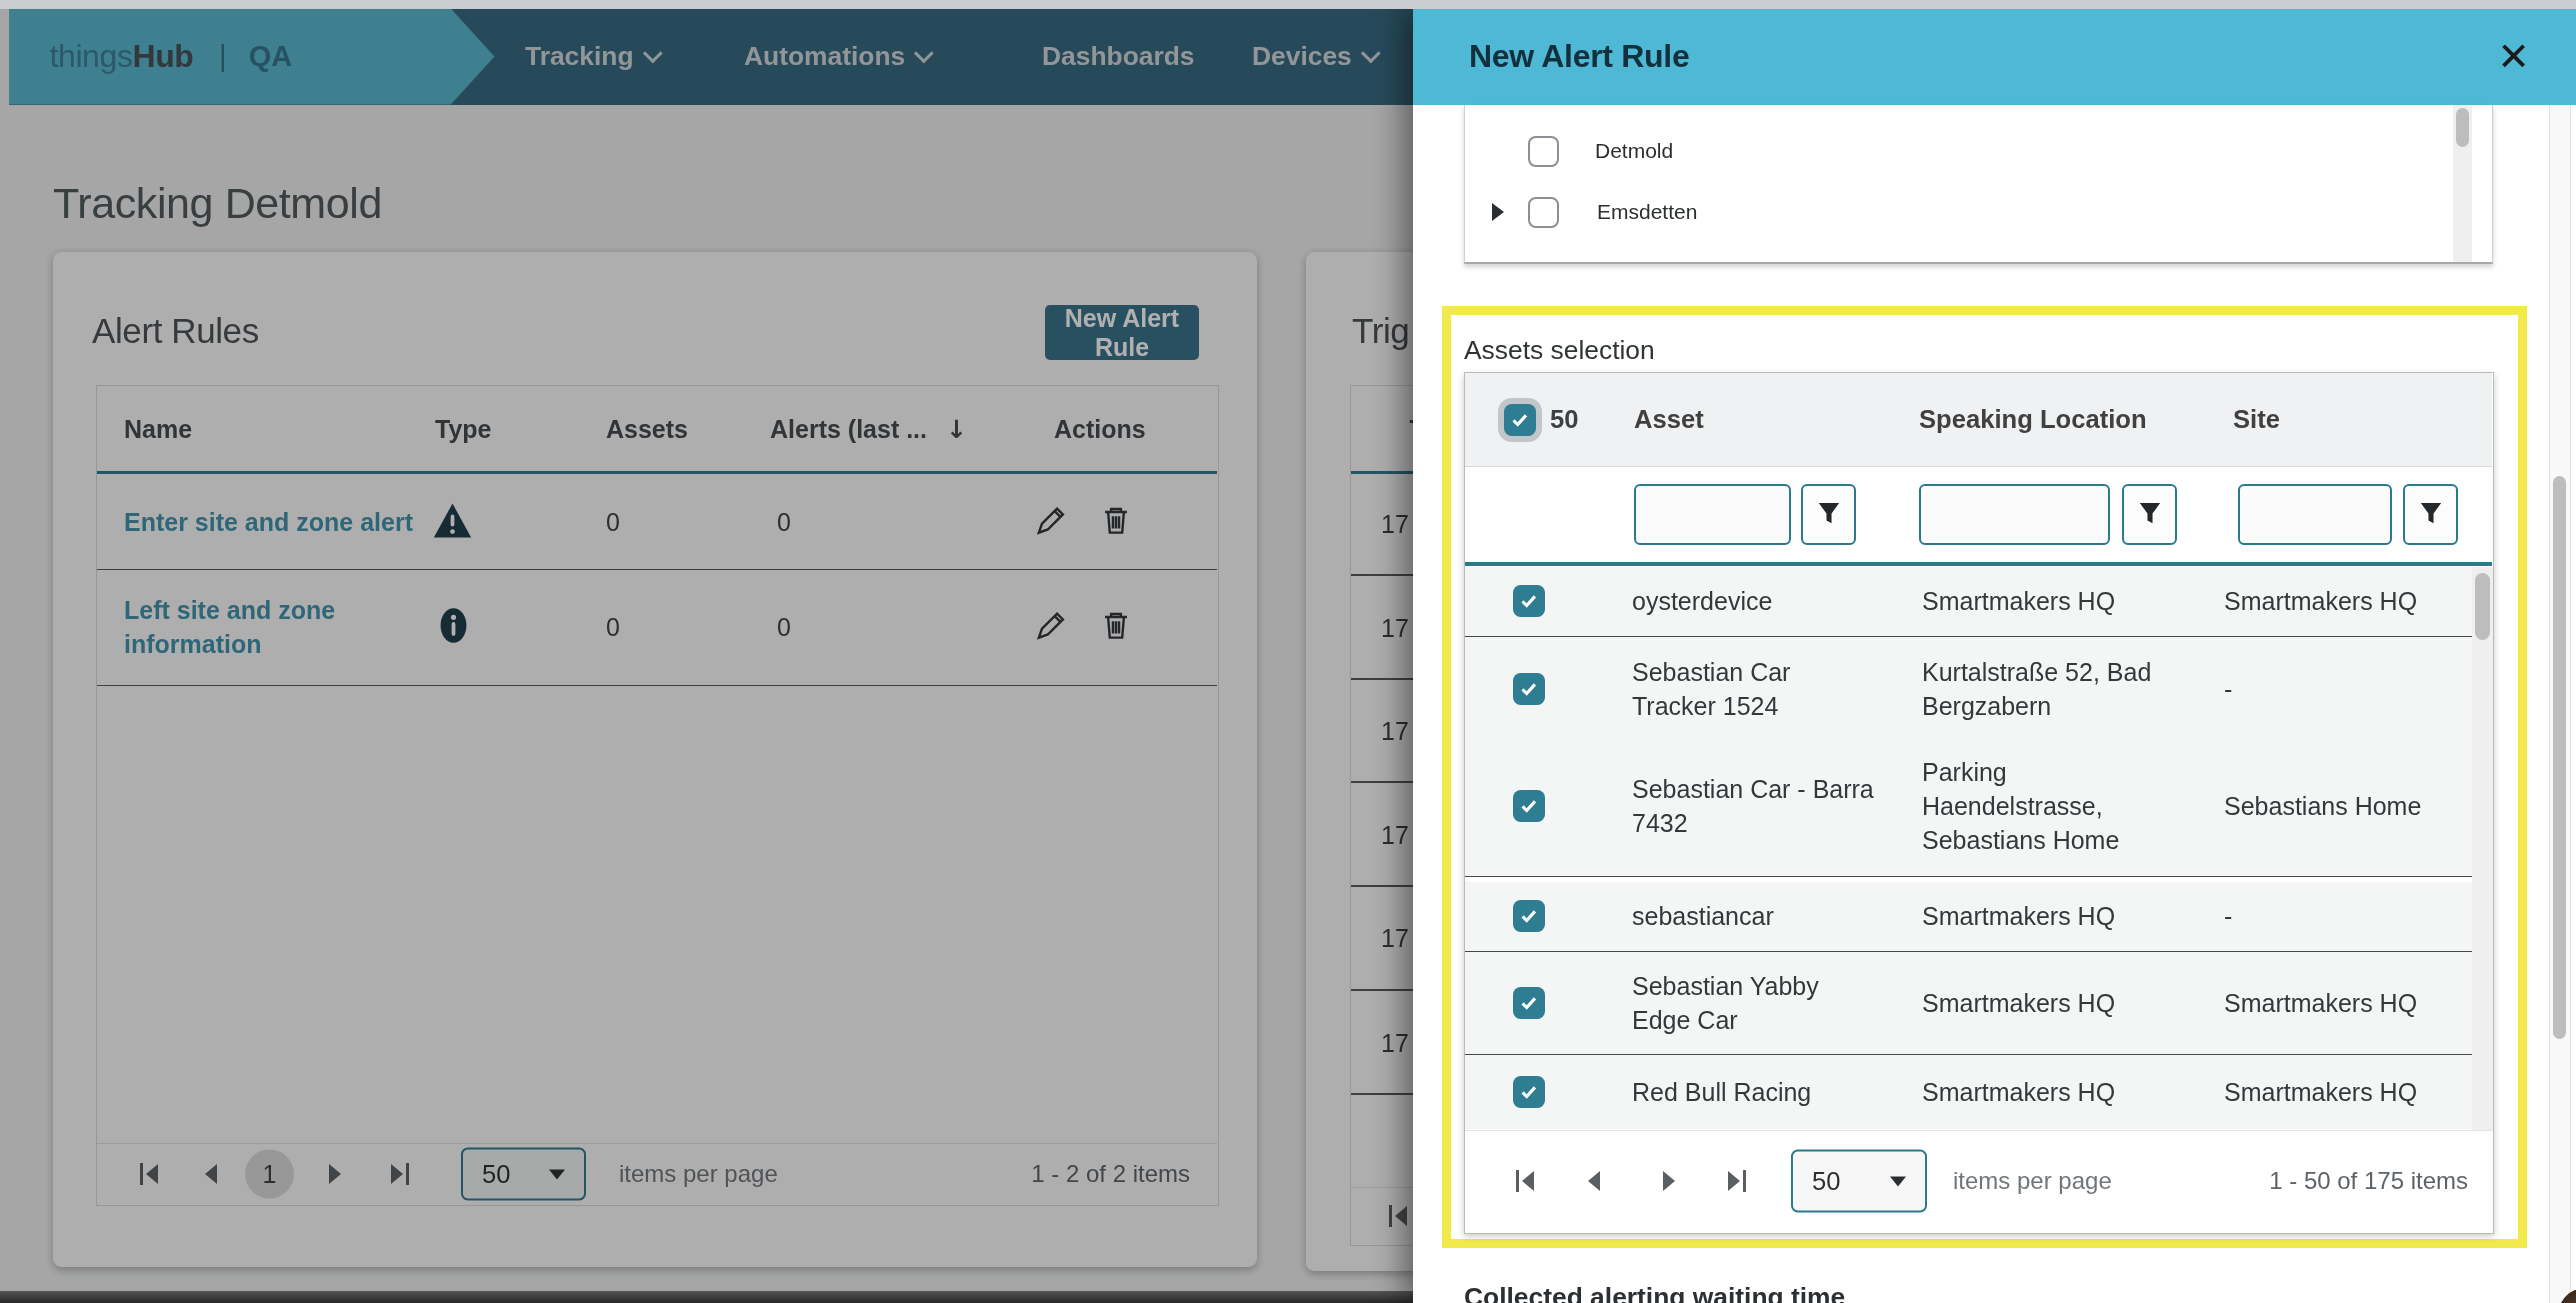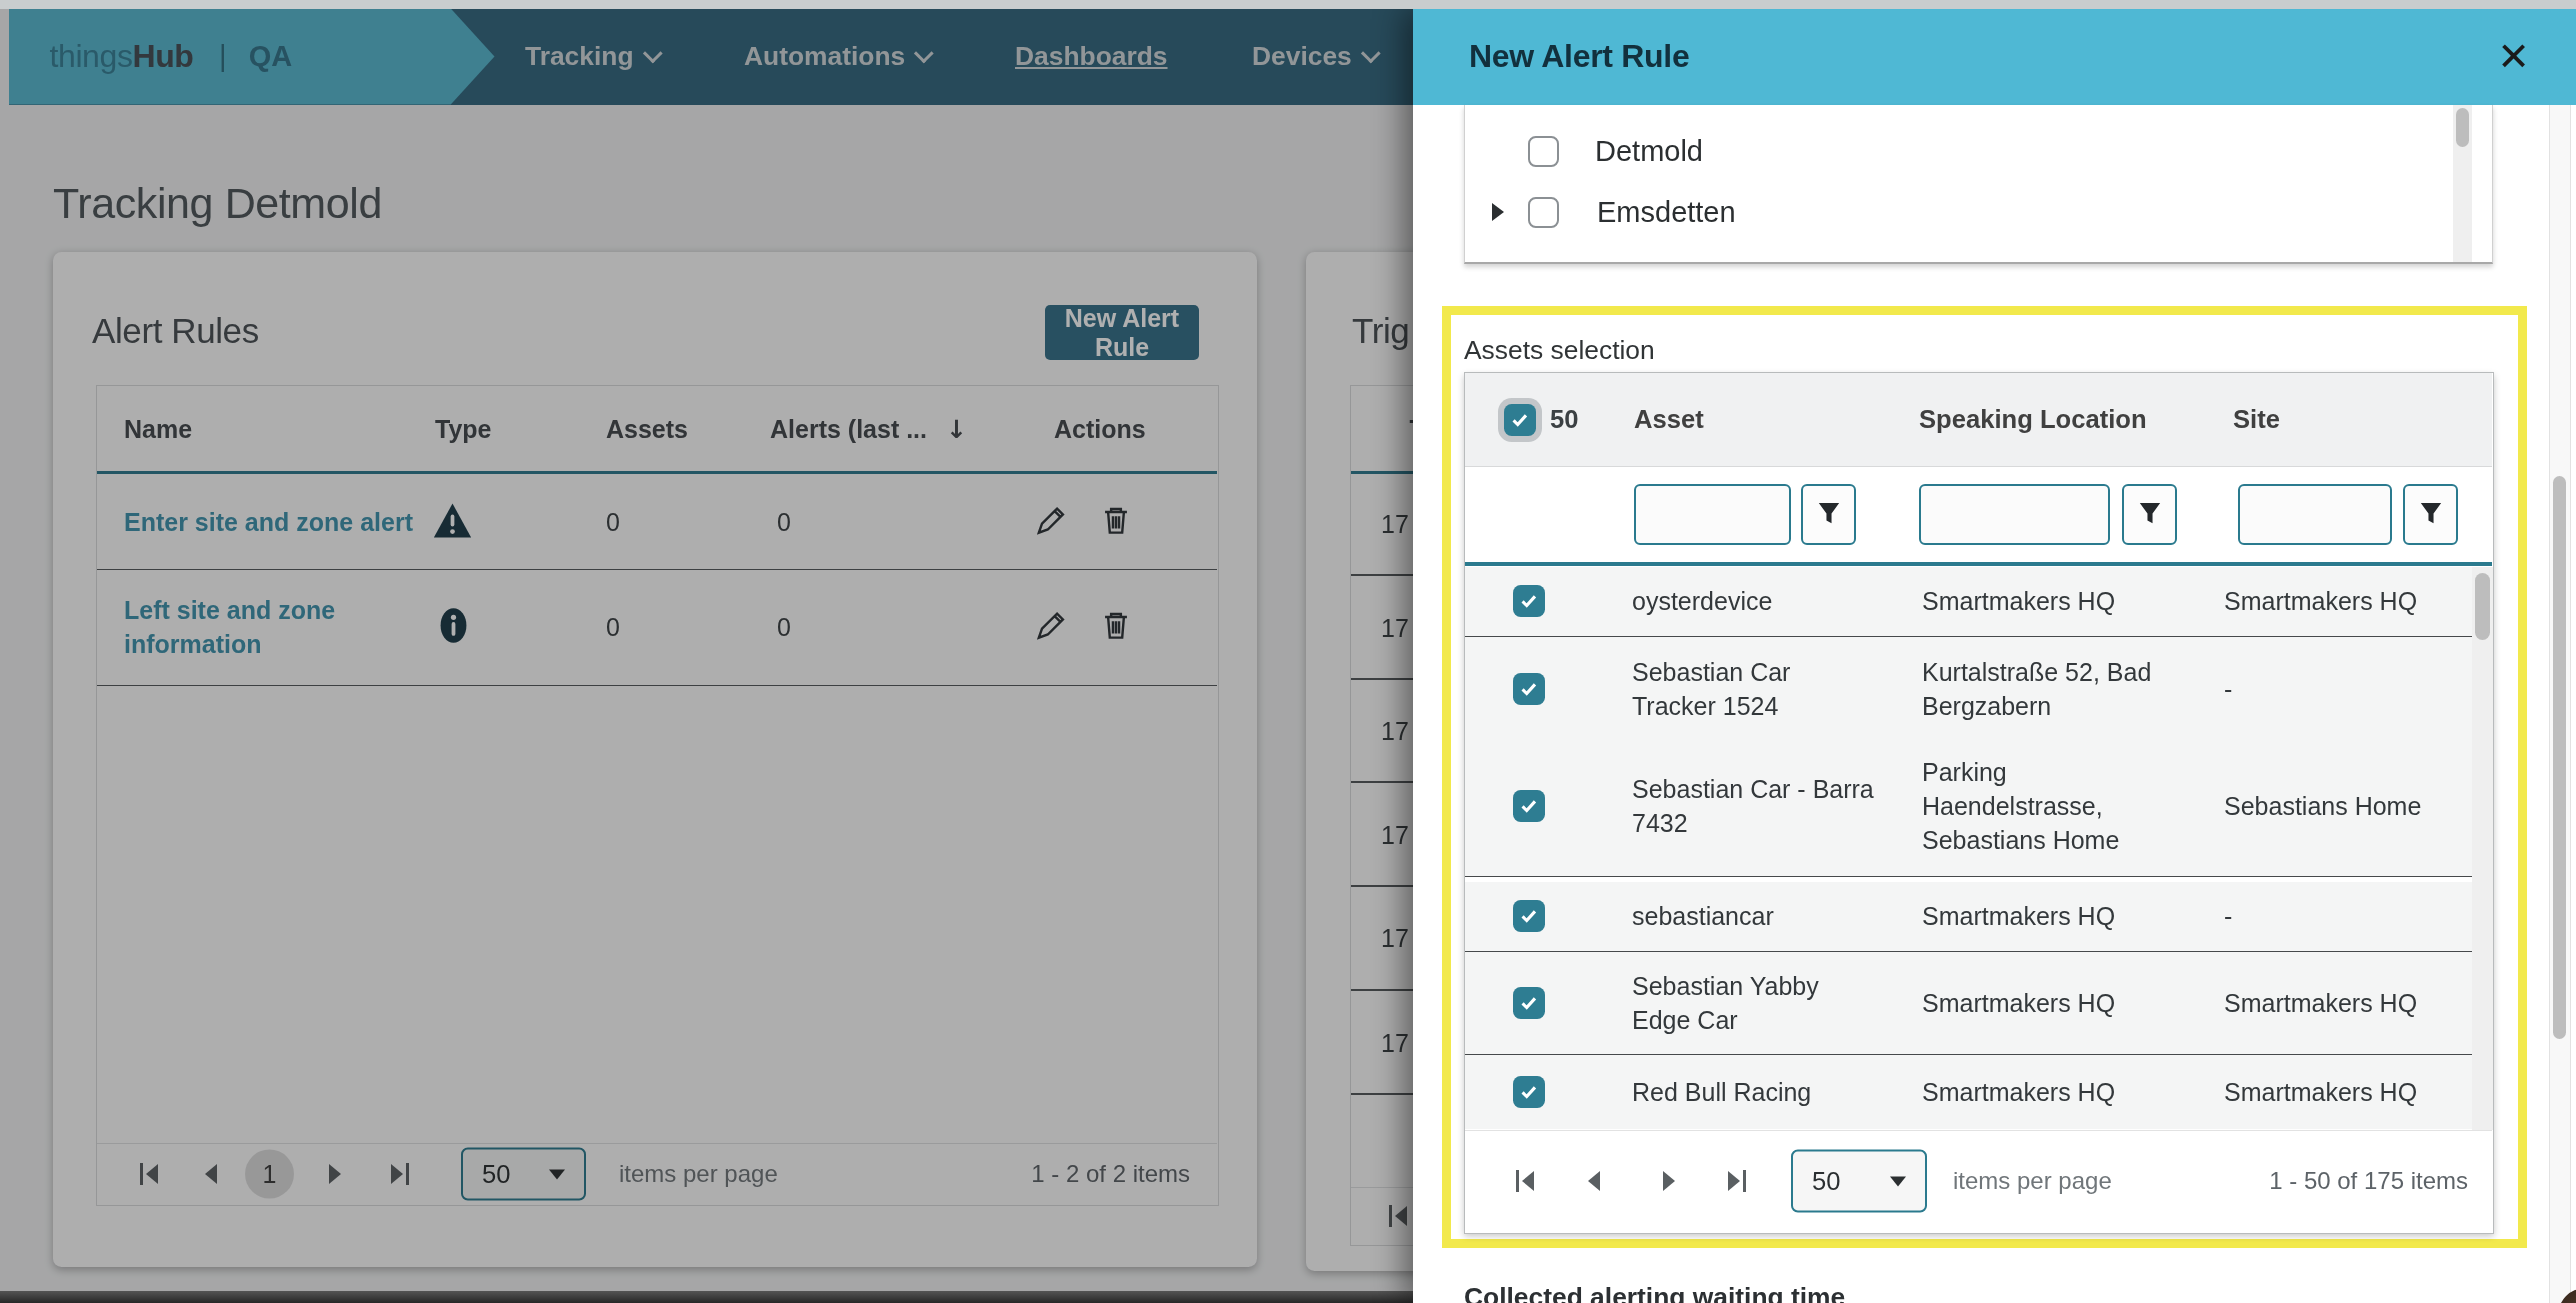--- a/index.html
+++ b/index.html
@@ -55,21 +55,21 @@
   
   .panel{left:1413px;top:8.5px;width:1163px;height:1295px;background:#fff;z-index:10;
     box-shadow:-10.2px 0 29px rgba(0,0,0,.45);}
   .panelhead{left:0;top:0;width:1163px;height:96px;background:#4fb8d4;}
   .paneltitle{font-size:32px;font-weight:700;color:#12303d;letter-spacing:-0.3px;}
   .closex{font-size:39px;font-weight:400;color:#1b1b1b;font-family:"DejaVu Sans",sans-serif;line-height:39px;}
 
   .treebox{left:51px;top:96px;width:1029px;height:159px;background:#fff;overflow:hidden;
     border-left:1.7px solid #d0d0d0;border-right:1.7px solid #d0d0d0;border-bottom:2.6px solid #a8a8a8;
     box-shadow:0 3.4px 5.1px rgba(0,0,0,.18);}
-  .treelabel{font-size:29px;color:#2b2f31;}
+  .treelabel{font-size:21px;color:#2b2f31;}
   .caret{width:0;height:0;border-top:9.4px solid transparent;border-bottom:9.4px solid transparent;border-left:12.8px solid #2b2f31;}
 
   .cbx{width:31px;height:31px;border:2.6px solid #8b9094;border-radius:7.7px;background:#fff;}
   .cbx-on{width:32px;height:32px;border-radius:7.7px;background:#2e7d92;display:flex;align-items:center;justify-content:center;}
   .cbx-ring{box-shadow:0 0 0 6px rgba(120,130,135,.38);}
 
   .highlight{left:29px;top:297px;width:1085px;height:942px;border:9.4px solid #f2e94c;background:#fff;}
   .sectlabel{font-size:26.4px;color:#303436;}
 
   .agrid{left:51px;top:363px;width:1030px;height:862px;border:1.7px solid #b8bbbc;background:#fff;
@@ -99,21 +99,21 @@
     <span class="logo-env">QA</span>
   </div>
   <div class="abs navitem" style="left:525px;top:8.5px;">
     <span>Tracking</span>
     <span class="chev"></span>
   </div>
   <div class="abs navitem" style="left:744px;top:8.5px;">
     <span>Automations</span>
     <span class="chev"></span>
   </div>
-  <div class="abs navitem" style="left:1015px;top:8.5px;text-decoration:underline;">
+  <div class="abs navitem" style="left:1042px;top:8.5px;">
     <span>Dashboards</span>
   </div>
   <div class="abs navitem" style="left:1252px;top:8.5px;">
     <span>Devices</span>
     <span class="chev"></span>
   </div>
 
   <div class="abs pagetitle">Tracking Detmold</div>
 
   <div class="abs card" style="left:53px;top:252px;width:1204px;height:1015px;"></div>

